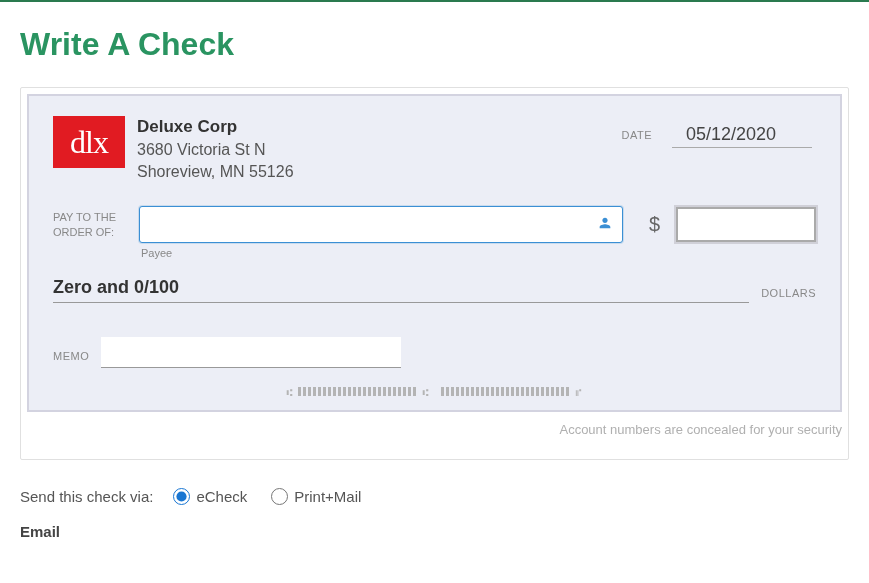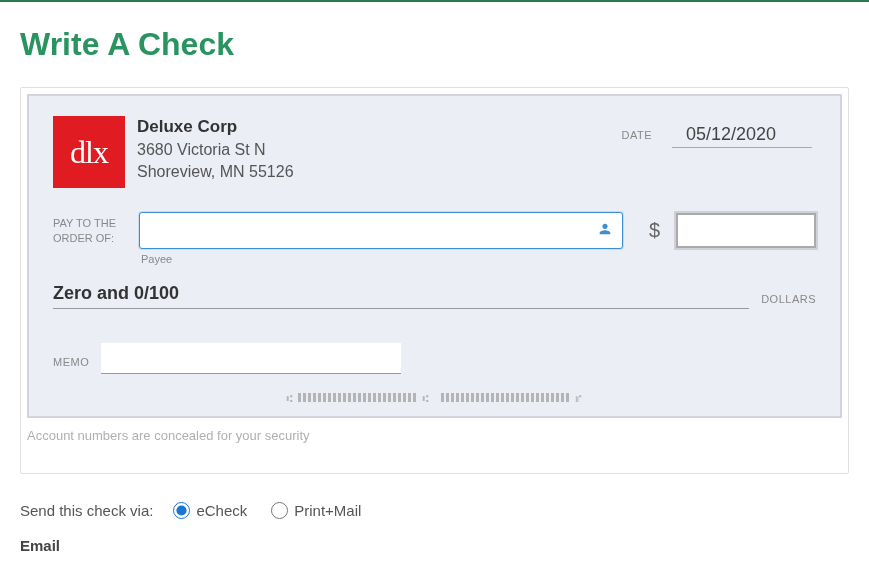--- a/index.html
+++ b/index.html
@@ -38,21 +38,21 @@
       display: flex;
       justify-content: space-between;
       align-items: flex-start;
     }
     .payer {
       display: flex;
       gap: 12px;
     }
     .logo {
       width: 72px;
-      height: 72px;
+      height: 52px;
       background: #e11b22;
       color: #fff;
       font-size: 32px;
       font-weight: 300;
       display: flex;
       align-items: center;
       justify-content: center;
       font-family: Georgia, serif;
       letter-spacing: -1px;
     }
@@ -218,25 +218,25 @@
       letter-spacing: 1px;
       color: #b4b4b4;
     }
     .micr-block {
       display: inline-block;
       background: repeating-linear-gradient(to right, #b4b4b4 0 3px, transparent 3px 5px);
       height: 9px;
       vertical-align: middle;
     }
     .concealed-note {
-      text-align: left;
+      text-align: right;
       font-size: 13px;
       color: #b0b0b0;
       margin-top: 10px;
-      margin-bottom: 24px;
+      margin-bottom: 16px;
     }
     .send-row {
       display: flex;
       align-items: center;
       gap: 20px;
       margin-top: 28px;
       font-size: 15px;
       color: #555;
     }
     .radio-group {

